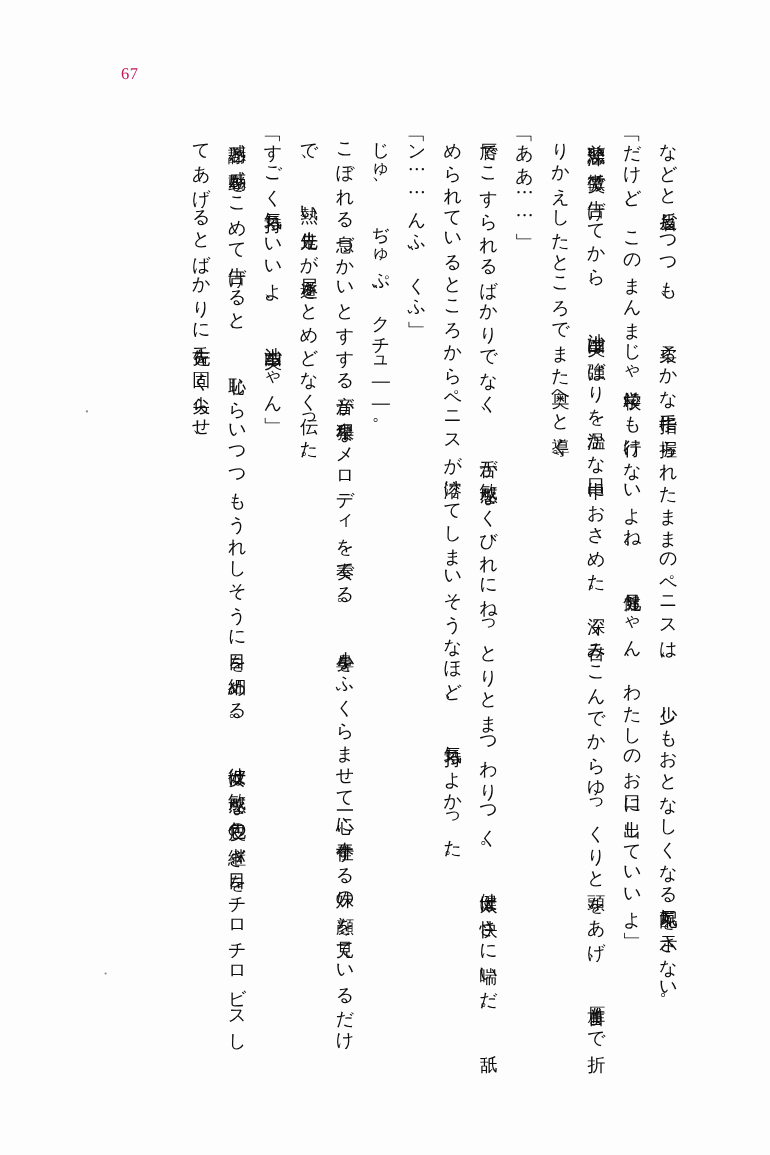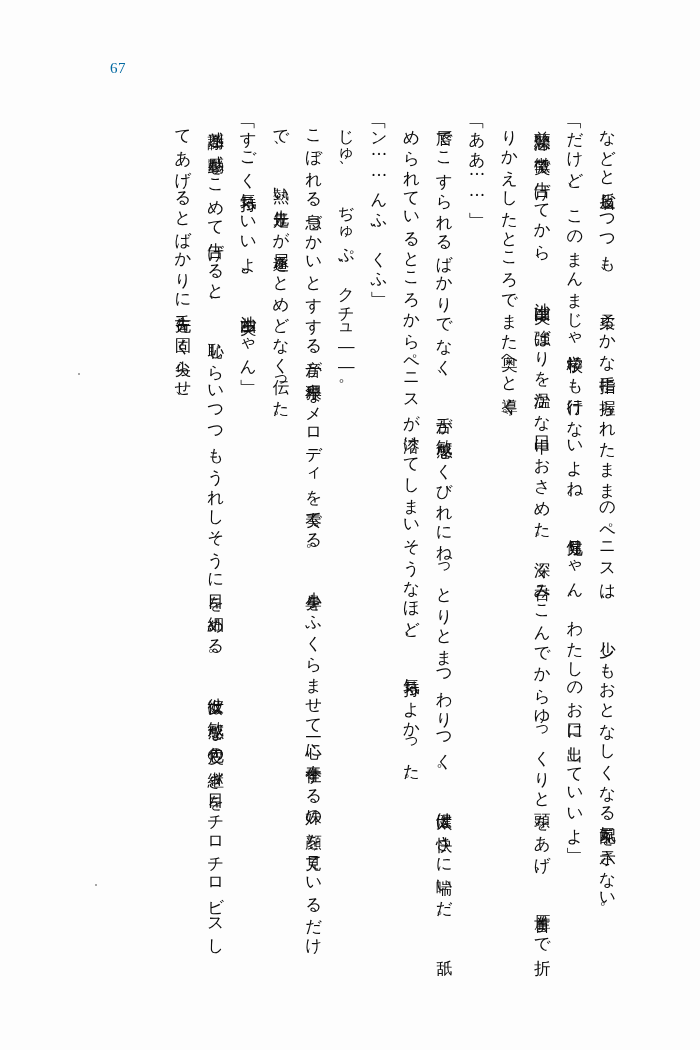--- a/index.html
+++ b/index.html
@@ -20,21 +20,21 @@
     width: 700px;
     height: 1050px;
     background: #fdfdfd;
   }
   .page-number {
     position: absolute;
     top: 60px;
     left: 110px;
     font-size: 15px;
     font-family: "Liberation Serif", "DejaVu Serif", serif;
-    color: #0369a1;
+    color: #be185d;
     letter-spacing: 0.5px;
   }
   .text-block {
     position: absolute;
     top: 118px;
     left: 78px;
     width: 545px;
     height: 830px;
     writing-mode: vertical-rl;
     text-orientation: upright;

